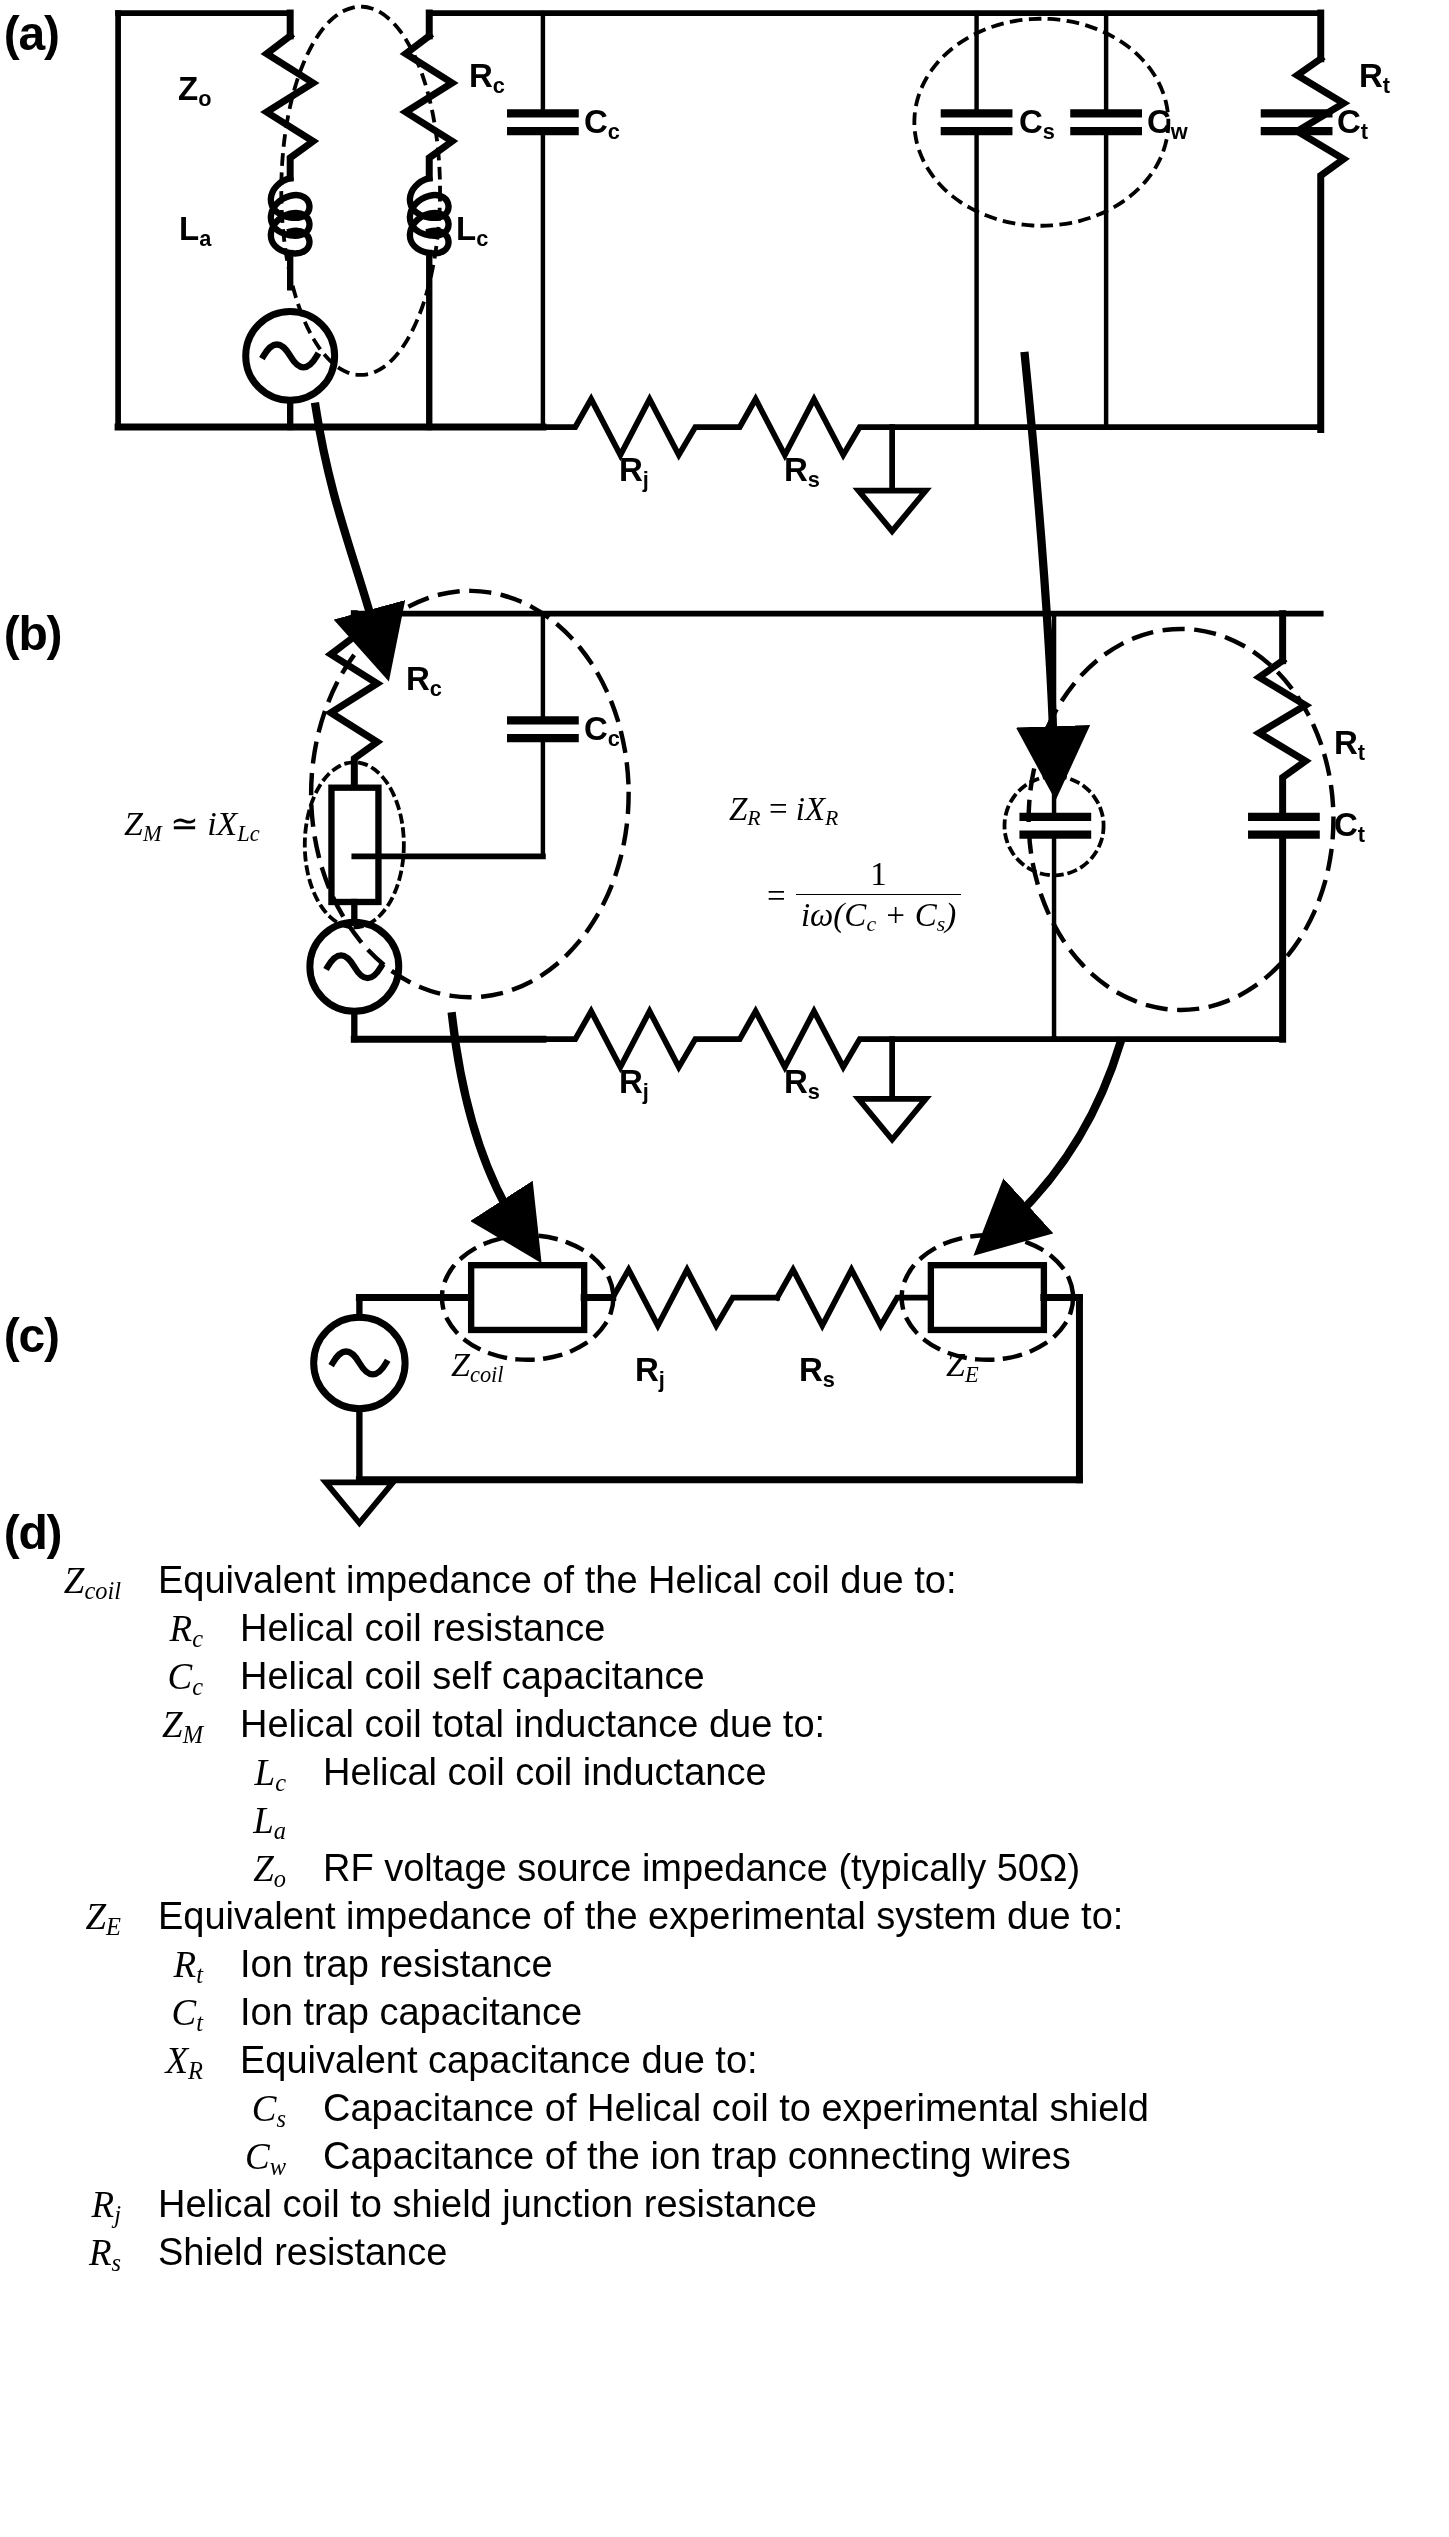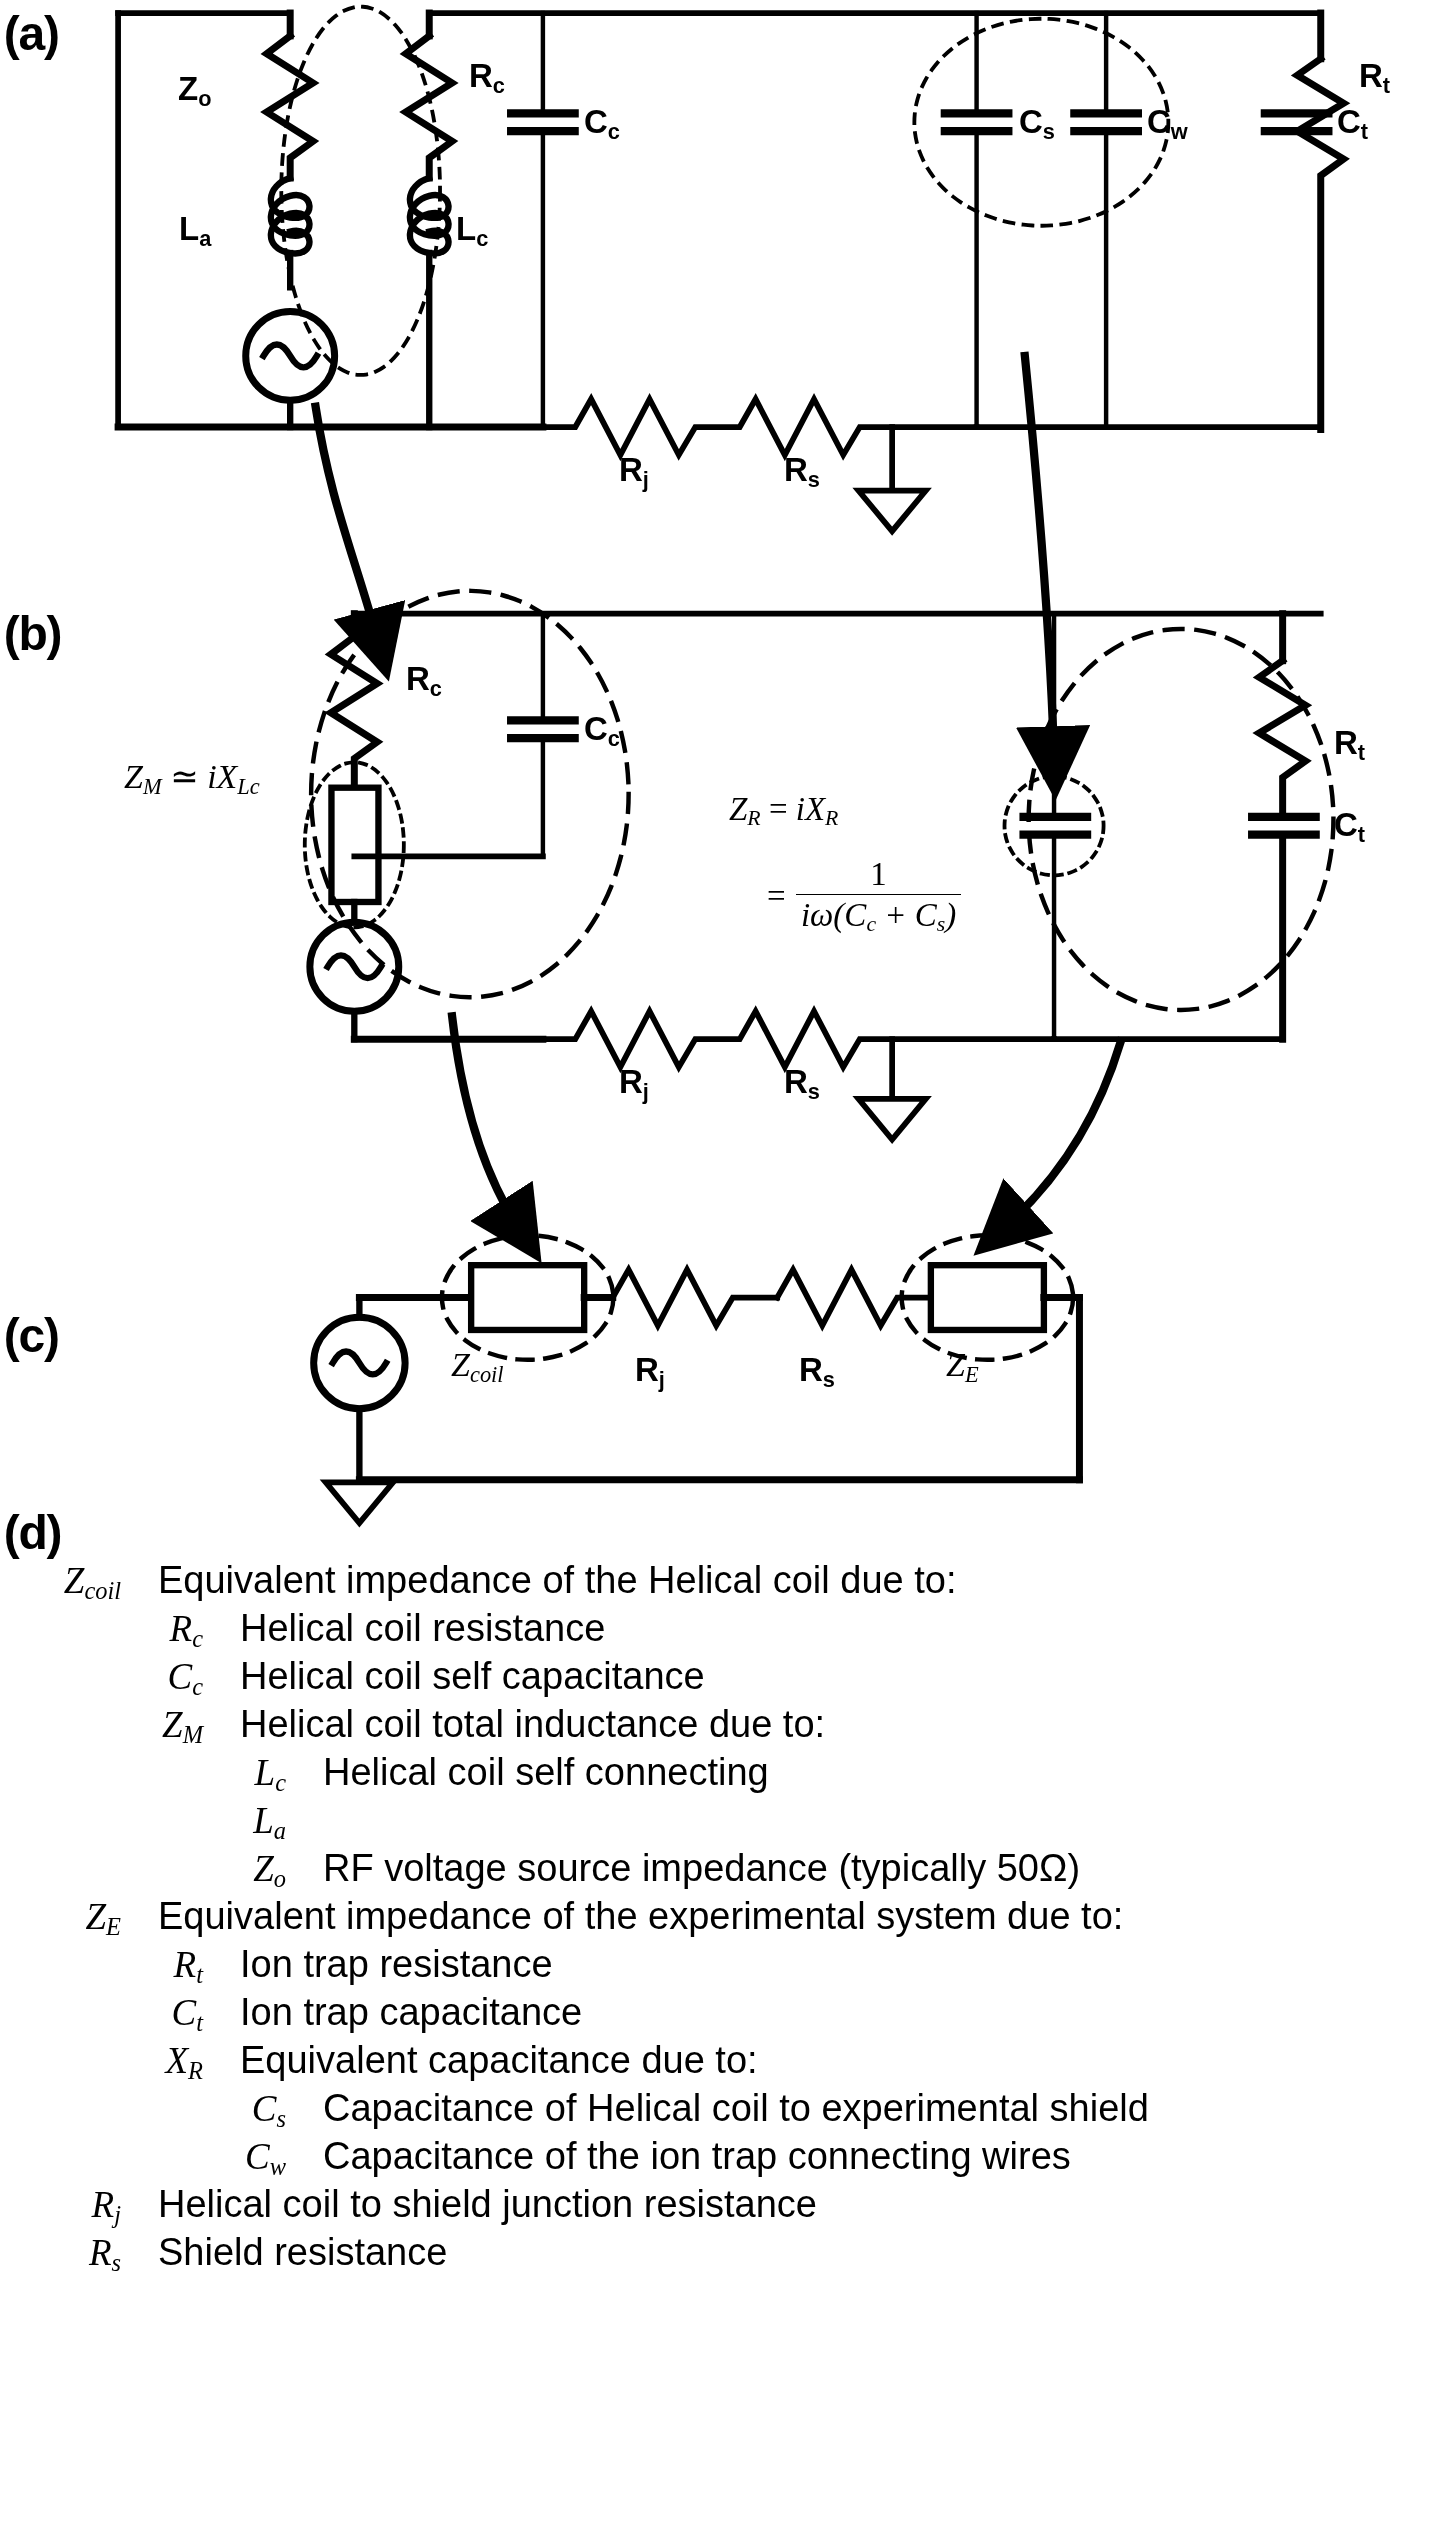--- a/index.html
+++ b/index.html
@@ -339,21 +339,21 @@
   <div class="comp-label" style="left:1334px; top:806px;">
     <span>C</span><sub>t</sub>
   </div>
   <div class="comp-label" style="left:619px; top:1063px;">
     <span>R</span><sub>j</sub>
   </div>
   <div class="comp-label" style="left:784px; top:1063px;">
     <span>R</span><sub>s</sub>
   </div>
 
-  <div class="math" style="left:124px; top:756px;">
+  <div class="math" style="left:124px; top:803px;">
     <span>Z</span><sub>M</sub><span class="up"> ≃ </span><span>iX</span><sub>Lc</sub>
   </div>
 
   <div class="eqblock" style="left:729px; top:791px;">
     <span class="iv">Z</span><sub class="iv">R</sub><span> = </span><span class="iv">iX</span><sub class="iv">R</sub>
   </div>
   <div class="eqblock" style="left:767px; top:856px; display:flex; align-items:center;">
     <span style="margin-right:10.2px;">=</span>
     <span class="frac">
       <span class="num">1</span>
@@ -386,21 +386,21 @@
       <div class="leg-row ind1">
         <div class="leg-sym"><span>C</span><sub>c</sub></div>
         <div class="leg-desc">Helical coil self capacitance</div>
       </div>
       <div class="leg-row ind1">
         <div class="leg-sym"><span>Z</span><sub>M</sub></div>
         <div class="leg-desc">Helical coil total inductance due to:</div>
       </div>
       <div class="leg-row ind2">
         <div class="leg-sym"><span>L</span><sub>c</sub></div>
-        <div class="leg-desc">Helical coil self connecting</div>
+        <div class="leg-desc">Helical coil coil inductance</div>
       </div>
       <div class="leg-row ind2">
         <div class="leg-sym"><span>L</span><sub>a</sub></div>
       </div>
       <div class="leg-row ind2">
         <div class="leg-sym"><span>Z</span><sub>o</sub></div>
         <div class="leg-desc">RF voltage source impedance (typically 50Ω)</div>
       </div>
       <div class="leg-row ind0">
         <div class="leg-sym"><span>Z</span><sub>E</sub></div>

